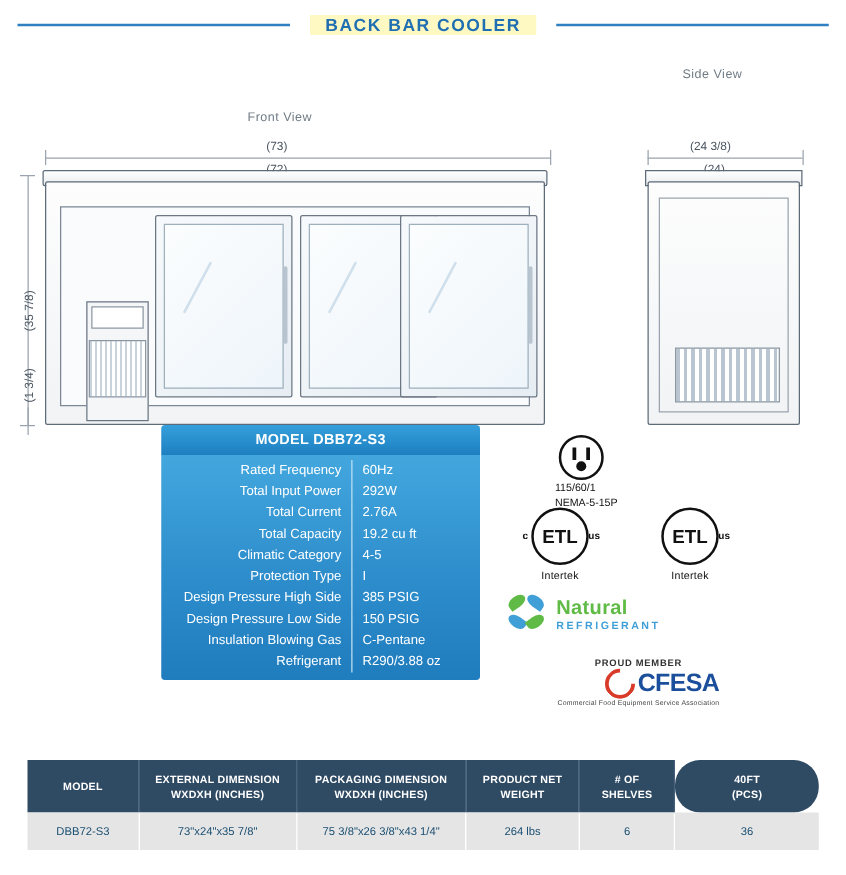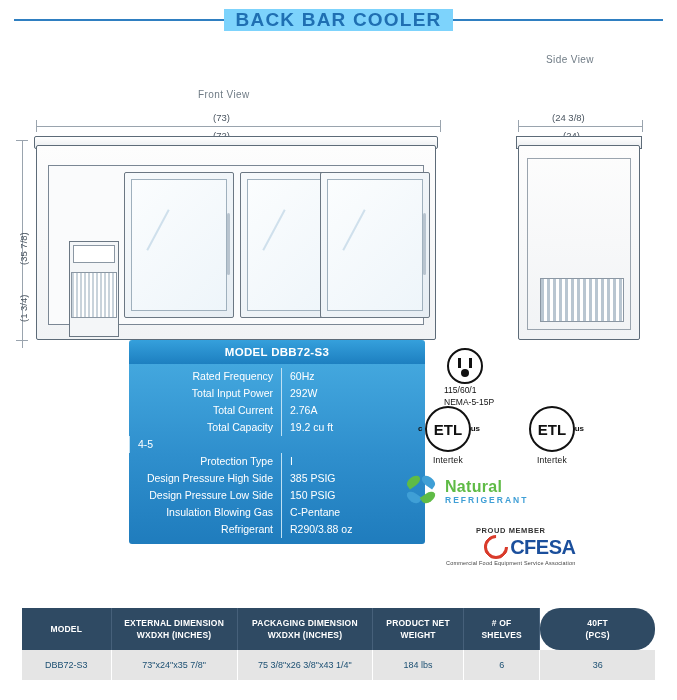--- a/index.html
+++ b/index.html
@@ -23,25 +23,25 @@
   }
   .header .rule {
     position: absolute;
     top: 19px;
     height: 2px;
     background: #2f7fc1;
   }
   .header .rule.left { left: 14px; width: 218px; }
   .header .rule.right { right: 14px; width: 218px; }
   .header .title {
-    font-size: 19px;
+    font-size: 14px;
     letter-spacing: 1.2px;
     color: #1f6fb2;
     font-weight: bold;
-    background: #7dd3fc;
+    background: #fef9c3;
     padding: 0 12px;
     z-index: 2;
   }
 
   
   .drawings { position: relative; height: 290px; }
   .view-label {
     position: absolute;
     font-size: 10px;
     color: #6f7b85;
@@ -159,21 +159,21 @@
     position:absolute; left:540px; top:238px;
     width:84px; height:44px;
     border:1px solid #8b97a3;
     background:repeating-linear-gradient(90deg,#b9c6d1 0 3px,#ffffff 3px 6px);
   }
 
   
   .spec-wrap {
     position:absolute;
     left:129px; top:340px;
-    width:296px;
+    width:255px;
   }
   .spec-title {
     height:24px;
     background:linear-gradient(180deg,#35a0dc 0%,#1d7fc0 100%);
     color:#fff;
     font-size:11.5px;
     font-weight:bold;
     display:flex; align-items:center; justify-content:center;
     letter-spacing:.3px;
     border-radius:3px 3px 0 0;
@@ -367,20 +367,21 @@
     </div>
     <div class="spec-row">
       <div class="k">Total Current</div>
       <div class="v">2.76A</div>
     </div>
     <div class="spec-row">
       <div class="k">Total Capacity</div>
       <div class="v">19.2 cu ft</div>
     </div>
     <div class="spec-row">
+      <div class="k">Climatic Category</div>
       <div class="v">4-5</div>
     </div>
     <div class="spec-row">
       <div class="k">Protection Type</div>
       <div class="v">I</div>
     </div>
     <div class="spec-row">
       <div class="k">Design Pressure High Side</div>
       <div class="v">385 PSIG</div>
     </div>
@@ -478,18 +479,18 @@
         <div>40FT</div>
         <div>(PCS)</div>
       </th>
     </tr>
   </thead>
   <tbody>
     <tr>
       <td>DBB72-S3</td>
       <td>73"x24"x35 7/8"</td>
       <td>75 3/8"x26 3/8"x43 1/4"</td>
-      <td>184 lbs</td>
+      <td>264 lbs</td>
       <td>6</td>
       <td>36</td>
     </tr>
   </tbody>
 </table>
 
 </body></html>

